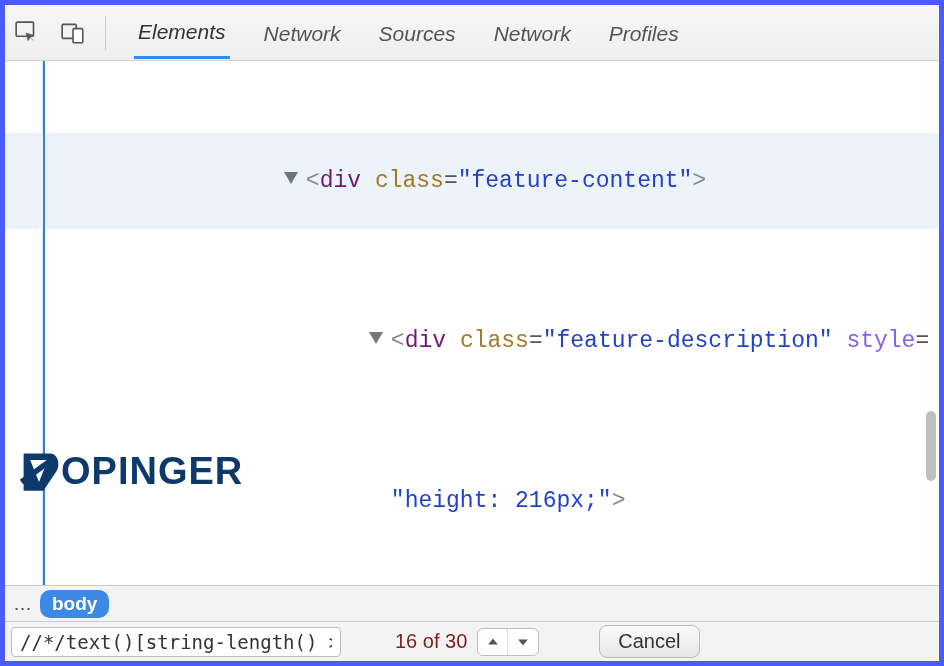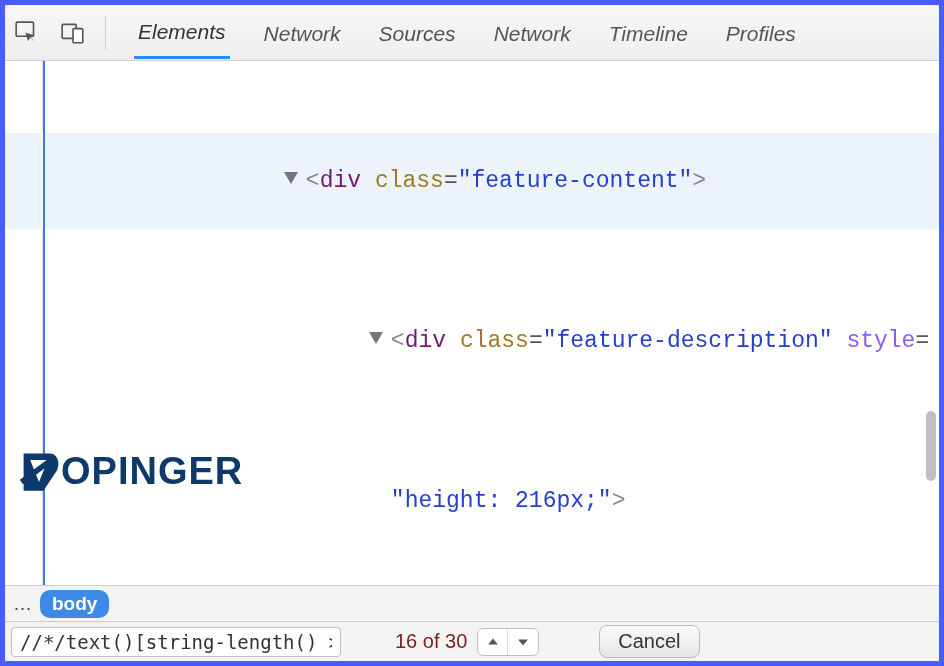--- a/index.html
+++ b/index.html
@@ -165,21 +165,20 @@
         <rect x="2" y="4" width="13" height="13" rx="1"></rect>
         <rect x="12" y="8" width="9" height="13" rx="1" fill="#fff"></rect>
       </svg>
   </div>
   <div class="divider"></div>
   <div class="tabs">
     <div class="tab active">Elements</div>
     <div class="tab">Network</div>
     <div class="tab">Sources</div>
     <div class="tab">Network</div>
-    <div class="tab">Timeline</div>
     <div class="tab">Profiles</div>
   </div>
 </div>
 
 <div class="main">
   <div class="gutter-blue"></div>
   <div class="gutter-blue-strip"></div>
   <div class="code">
     <span class="line highlighted-row" style="padding-left:220px;">
       <span class="position-collapse"><span class="collapser"></span></span><span class="angle">&lt;</span><span class="tagname">div</span> <span class="attrname">class</span><span class="eq">=</span><span class="string">"feature-content"</span><span class="angle">&gt;</span>

